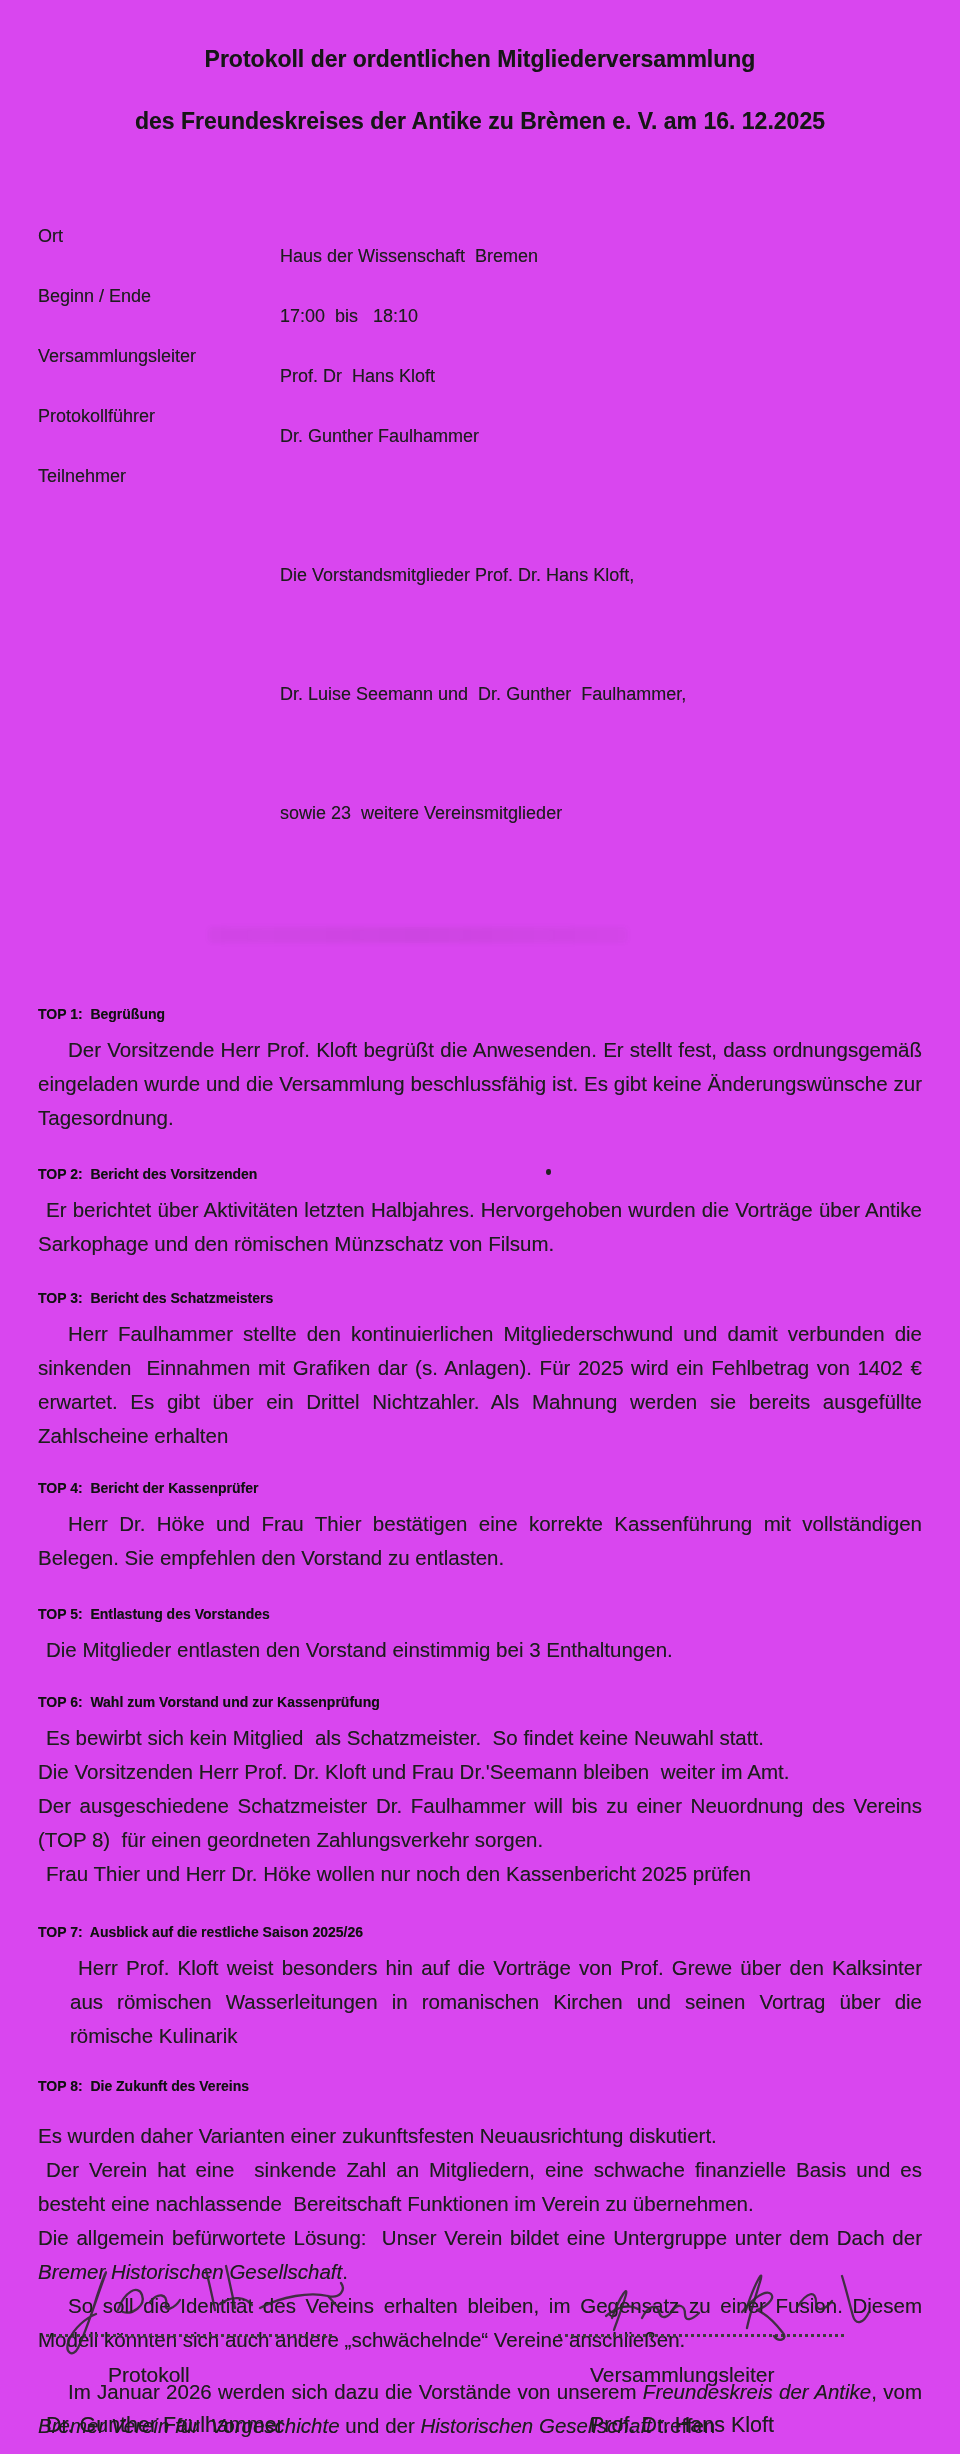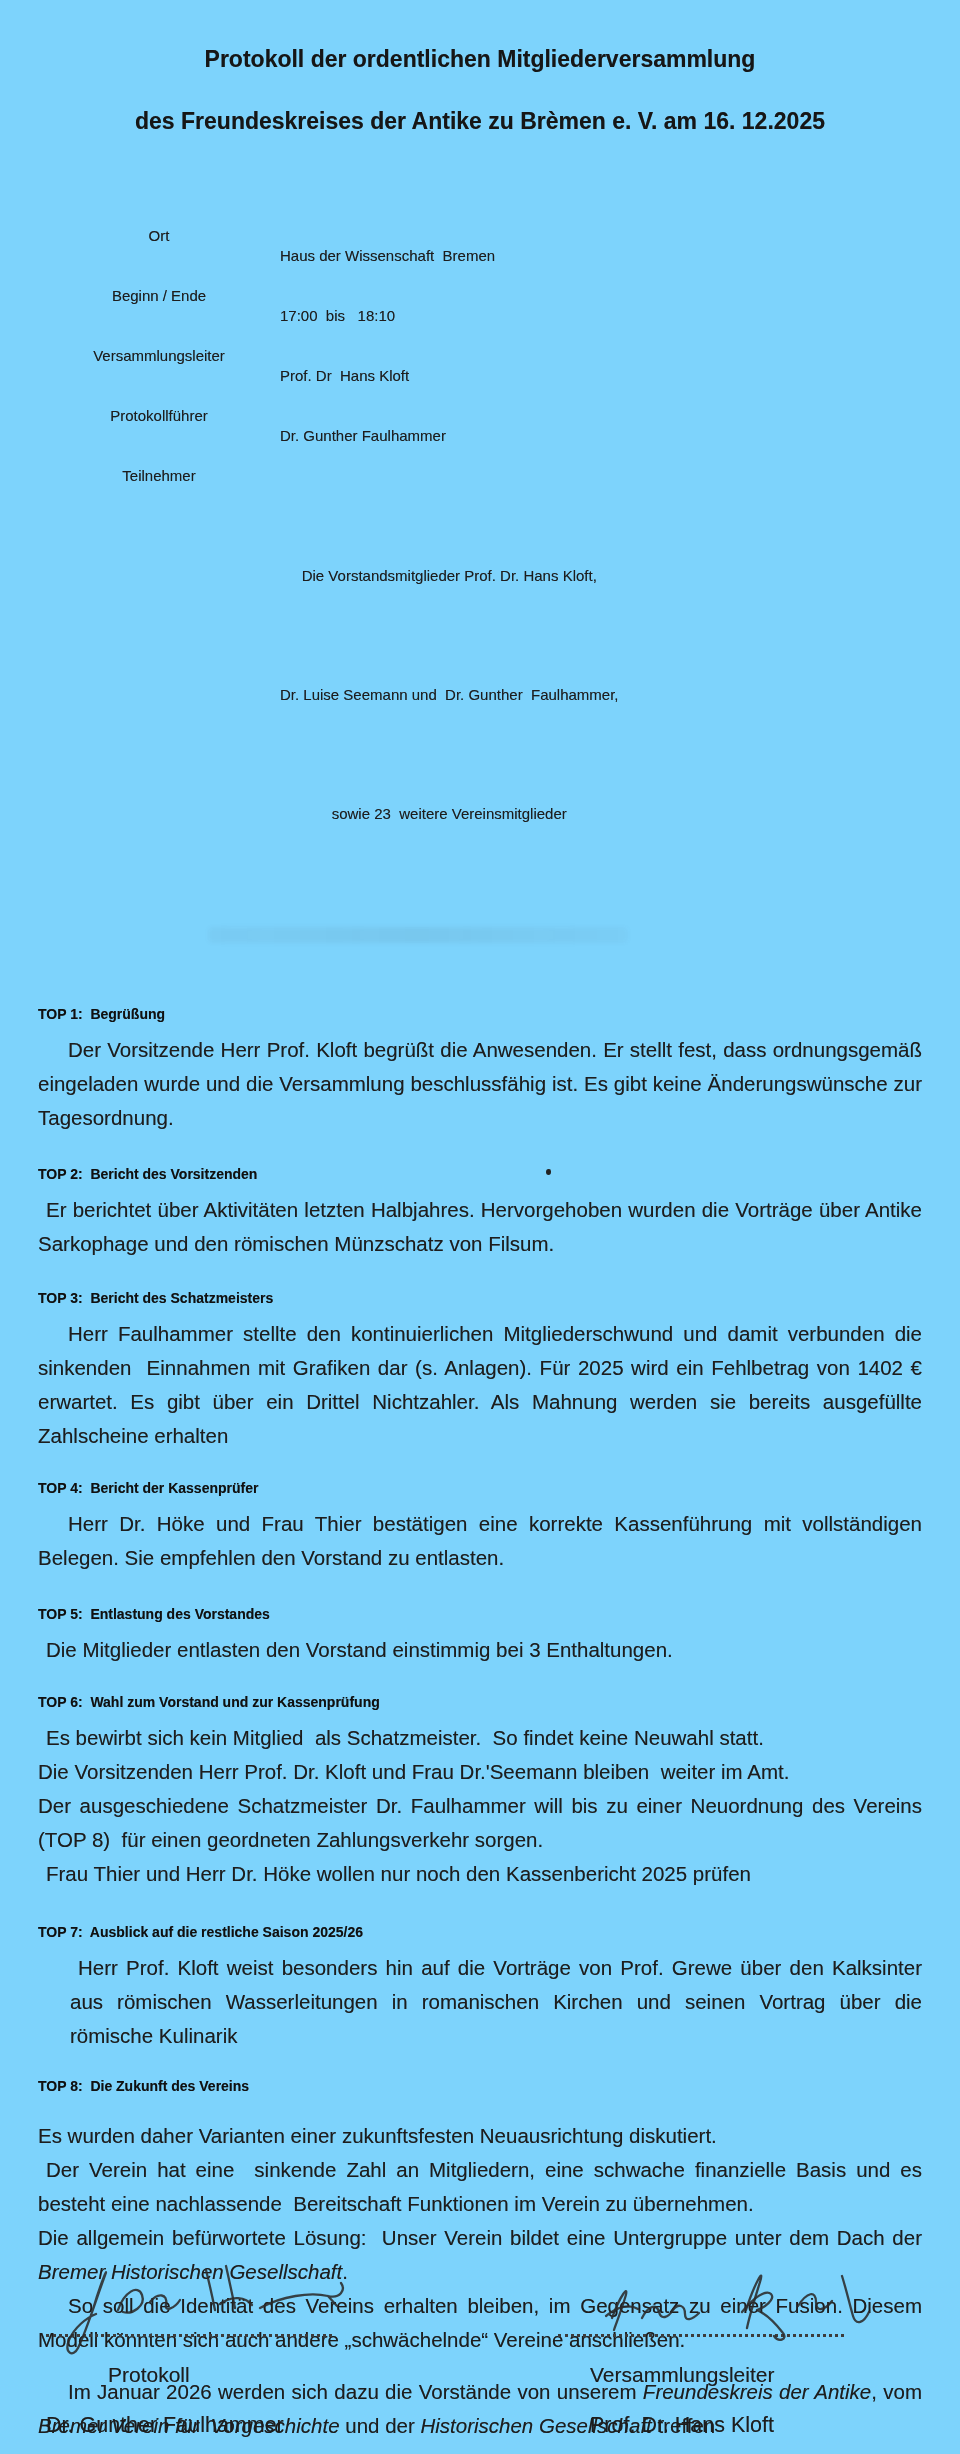--- a/index.html
+++ b/index.html
@@ -1,34 +1,34 @@
 <!DOCTYPE html>
 <html><head>
 <meta charset="utf-8">
 <style>
   html,body{margin:0;padding:0;background:#e9e8e6;}
   .page{
     position:relative;
     width:960px;height:2454px;
     margin:0 auto;
-    background:#7dd3fc;
+    background:#d946ef;
     box-sizing:border-box;
     padding:0 38px;
     overflow:hidden;
     font-family:"Liberation Sans", sans-serif;
     color:#1d1d1d;
     text-shadow:0 0 0.5px rgba(30,30,30,.45);
   }
   .t1,.t2{
     font-size:23px;font-weight:600;color:#161616;
     text-align:center;line-height:30px;margin:0;
   }
   .t1{padding-top:44px;}
   .t2{margin-top:32px;}
-  .meta{margin-top:80px;font-size:15px;line-height:40px;text-align:center;}
+  .meta{margin-top:80px;font-size:18px;line-height:40px;}
   .mrow{display:flex;}
   .mlabel{width:242px;flex:0 0 242px;white-space:pre-wrap;}
   .mvalue{white-space:pre-wrap;margin-top:20px;}
   .mvalue .vline{line-height:39px;}
   .smudge{
     margin:14px 0 0 170px;width:420px;height:16px;border-radius:5px;
     background:linear-gradient(90deg,rgba(60,60,60,.04),rgba(60,60,60,.07),rgba(60,60,60,.03));
     filter:blur(2px);
   }
   .sec{position:relative;}

